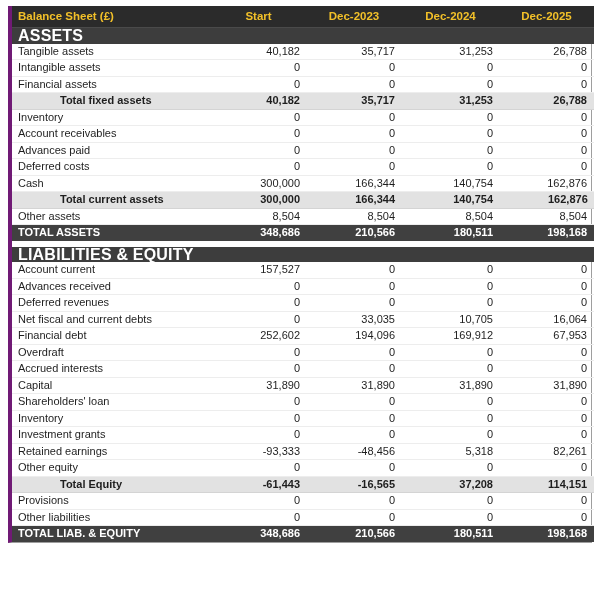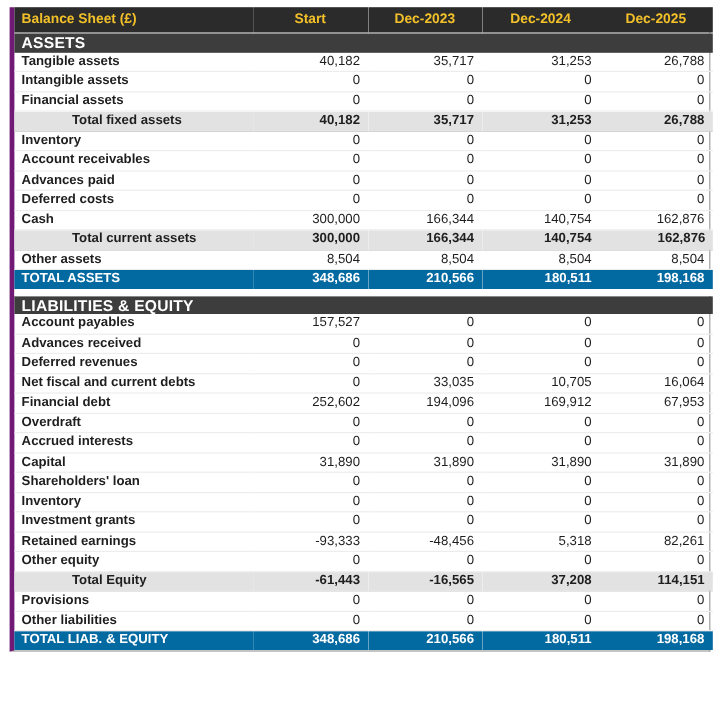--- a/index.html
+++ b/index.html
@@ -43,37 +43,37 @@
     background: #2b2b2b;
     color: #f2c029;
     font-weight: bold;
     text-align: center;
     height: 21px; line-height: 21px;
     font-size: 11.5px;
     border-bottom: 1px solid #4a4a4a;
   }
   thead th:first-child { text-align: left; }
   td { text-align: right; border-bottom: 1px solid #ededed; }
-  td:first-child { text-align: left; font-weight: bold; }
+  td:first-child { text-align: left; }
   tr.section-row td {
     background: #3d3d3d;
     color: #ffffff;
     font-weight: bold;
-    font-size: 13px;
+    font-size: 16px;
     letter-spacing: 0.2px;
     border-bottom: none;
   }
   tr.subtotal td {
     background: #e2e2e2;
     font-weight: bold;
     border-bottom: 1px solid #d4d4d4;
     padding-left: 48px;
   }
   tr.grand td {
-    background: #0369a1;
+    background: #404040;
     color: #ffffff;
     font-weight: bold;
     border-bottom: none;
   }
   tr.spacer td {
     height: 6px; line-height: 6px;
     padding: 0;
     background: #ffffff;
     border-bottom: none;
   }
@@ -187,21 +187,21 @@
           <td>180,511</td>
           <td>198,168</td>
         </tr>
         <tr class="spacer">
           <td colspan="5"></td>
         </tr>
         <tr class="section-row">
           <td colspan="5">LIABILITIES &amp; EQUITY</td>
         </tr>
         <tr class="normal">
-          <td>Account payables</td>
+          <td>Account current</td>
           <td>157,527</td>
           <td>0</td>
           <td>0</td>
           <td>0</td>
         </tr>
         <tr class="normal">
           <td>Advances received</td>
           <td>0</td>
           <td>0</td>
           <td>0</td>

